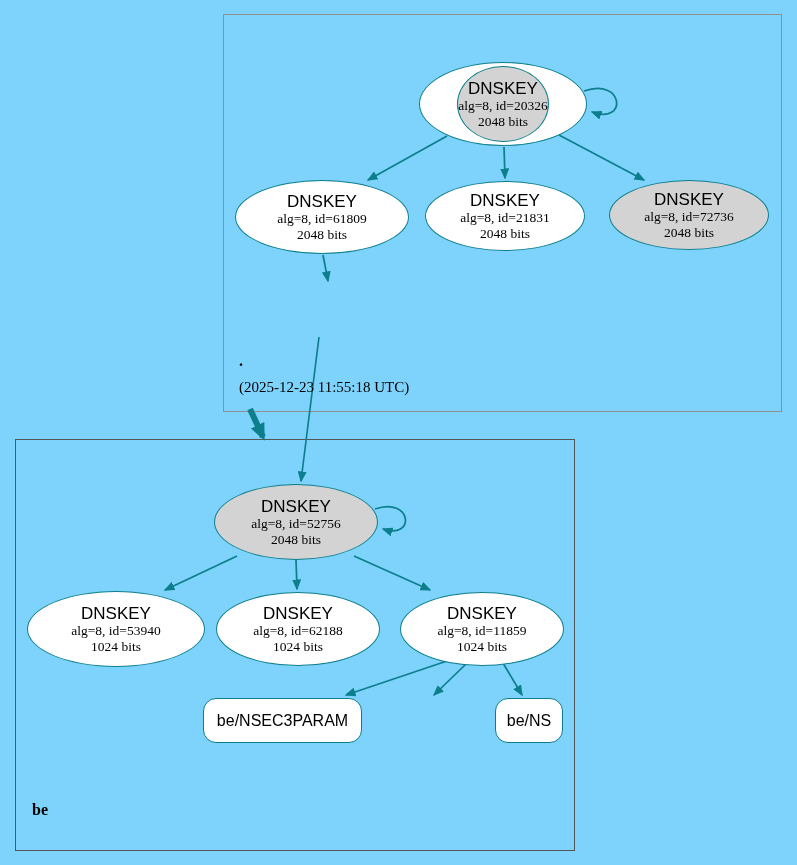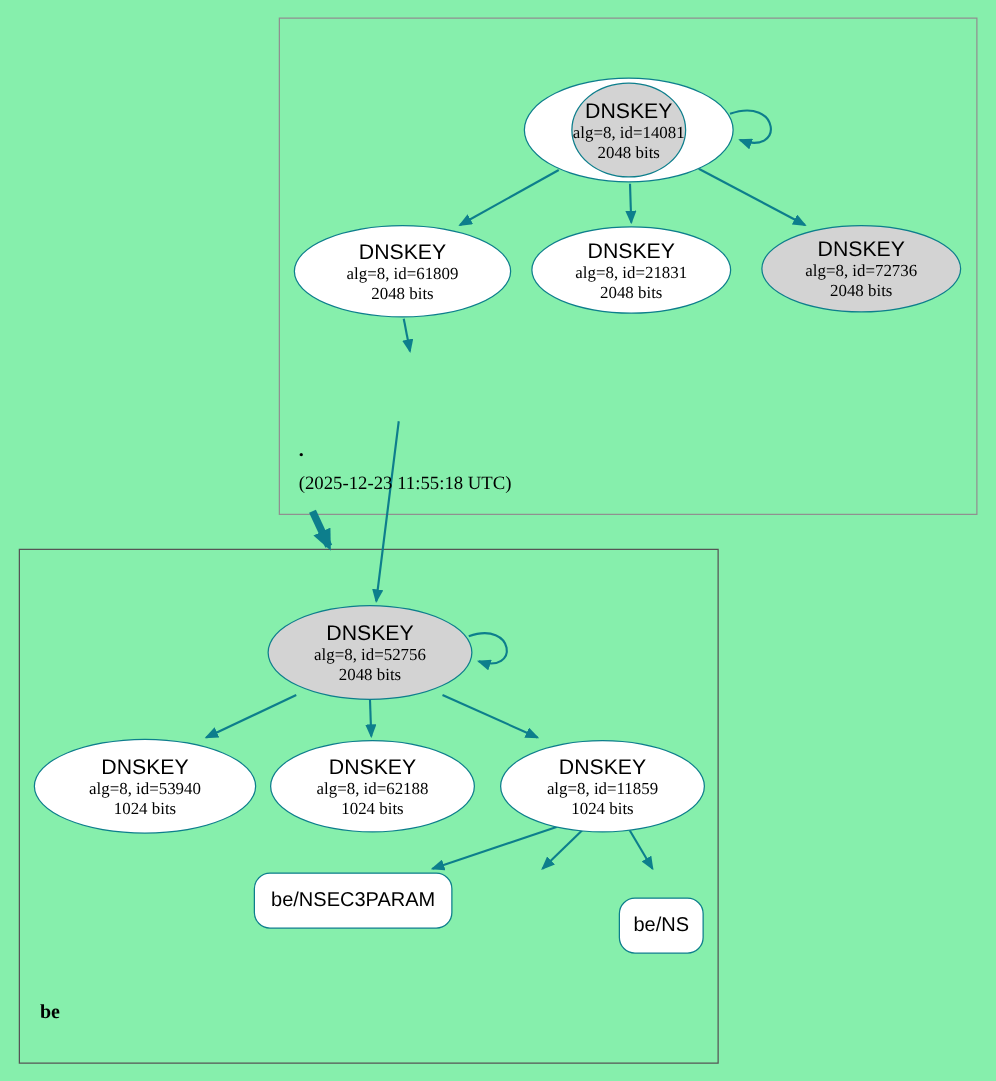--- a/index.html
+++ b/index.html
@@ -1,16 +1,16 @@
 <!DOCTYPE html>
 <html><head>
 <meta charset="utf-8">
 <style>
   html,body{margin:0;padding:0;background:#fff;}
-  #canvas{position:relative;width:797px;height:865px;background:#86efac;
+  #canvas{position:relative;width:797px;height:865px;background:#7dd3fc;
           font-family:"Liberation Sans",sans-serif;overflow:hidden;}
   .zone-box{position:absolute;border:1px solid #909090;background:transparent;}
   .zone-box.dark{border-color:#555555;}
   svg.edges{position:absolute;left:0;top:0;pointer-events:none;}
   .node{position:absolute;display:flex;flex-direction:column;align-items:center;
         justify-content:center;text-align:center;box-sizing:border-box;}
   .ellipse{border:1.6px solid #0d7e8c;border-radius:50%;background:#ffffff;}
   .ellipse.gray{background:#d3d3d3;}
   .double-outer{border:1.6px solid #0d7e8c;border-radius:50%;background:#ffffff;
                 padding:3px;display:flex;}
@@ -60,21 +60,21 @@
       <line x1="354" y1="556" x2="430" y2="590" marker-end="url(#arr)"></line>
       <line x1="447" y1="661" x2="346" y2="695" marker-end="url(#arr)"></line>
       <line x1="466" y1="664" x2="434" y2="695" marker-end="url(#arr)"></line>
       <line x1="503" y1="663" x2="522" y2="695" marker-end="url(#arr)"></line>
     </g>
   </svg>
 
   <div class="node double-outer" style="left:419px;top:62px;width:168px;height:84px;">
     <div class="double-inner">
       <div class="ntitle">DNSKEY</div>
-      <div class="ndetail">alg=8, id=14081</div>
+      <div class="ndetail">alg=8, id=20326</div>
       <div class="ndetail">2048 bits</div>
     </div>
   </div>
 
   <div class="node ellipse" style="left:235px;top:180px;width:174px;height:74px;">
     <div class="ntitle">DNSKEY</div>
     <div class="ndetail">alg=8, id=61809</div>
     <div class="ndetail">2048 bits</div>
   </div>
 
@@ -114,19 +114,19 @@
 
   <div class="node ellipse" style="left:400px;top:592px;width:164px;height:74px;">
     <div class="ntitle">DNSKEY</div>
     <div class="ndetail">alg=8, id=11859</div>
     <div class="ndetail">1024 bits</div>
   </div>
 
   <div class="node rrset" style="left:203px;top:698px;width:159px;height:45px;">
     <div class="rlabel">be/NSEC3PARAM</div>
   </div>
-  <div class="node rrset" style="left:495px;top:698px;width:68px;height:45px;margin-top:20px;">
+  <div class="node rrset" style="left:495px;top:698px;width:68px;height:45px;">
     <div class="rlabel">be/NS</div>
   </div>
 
   <div class="zlabel" style="left:32px;top:791px;margin-top:10px;">be</div>
 
 </div>
 
 </body></html>

